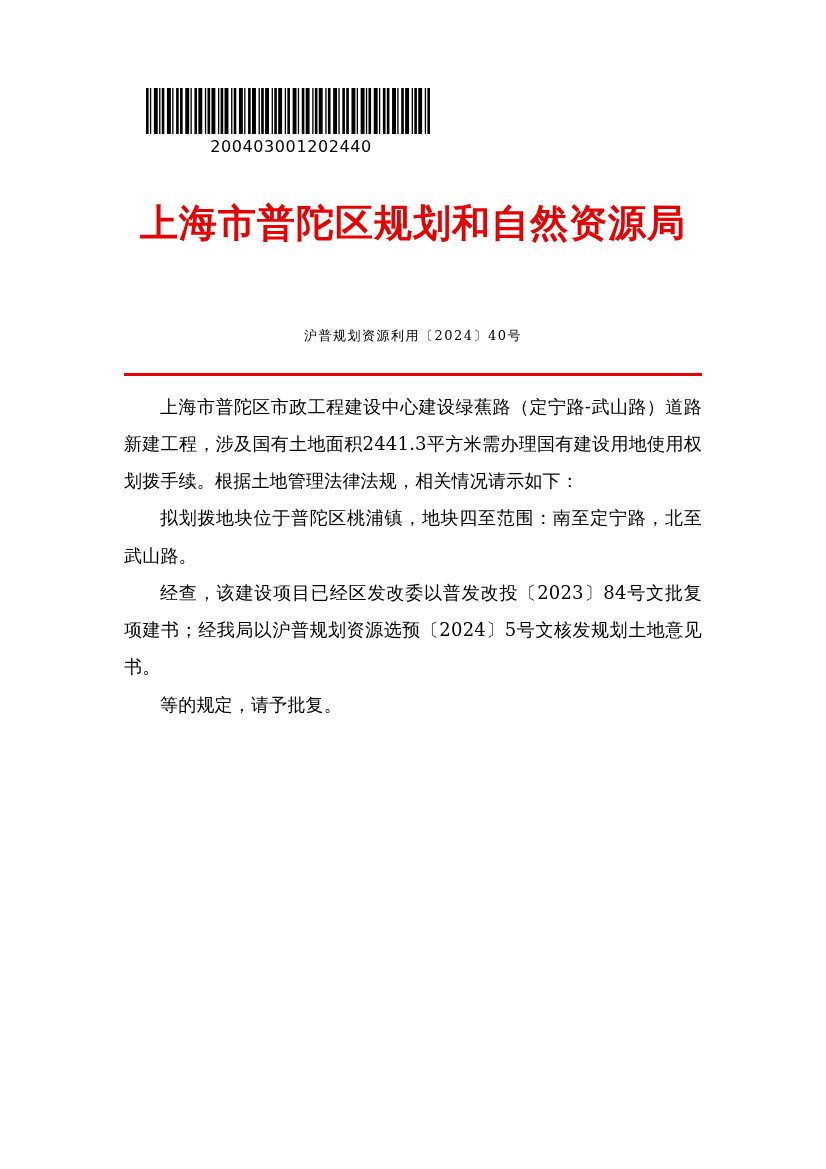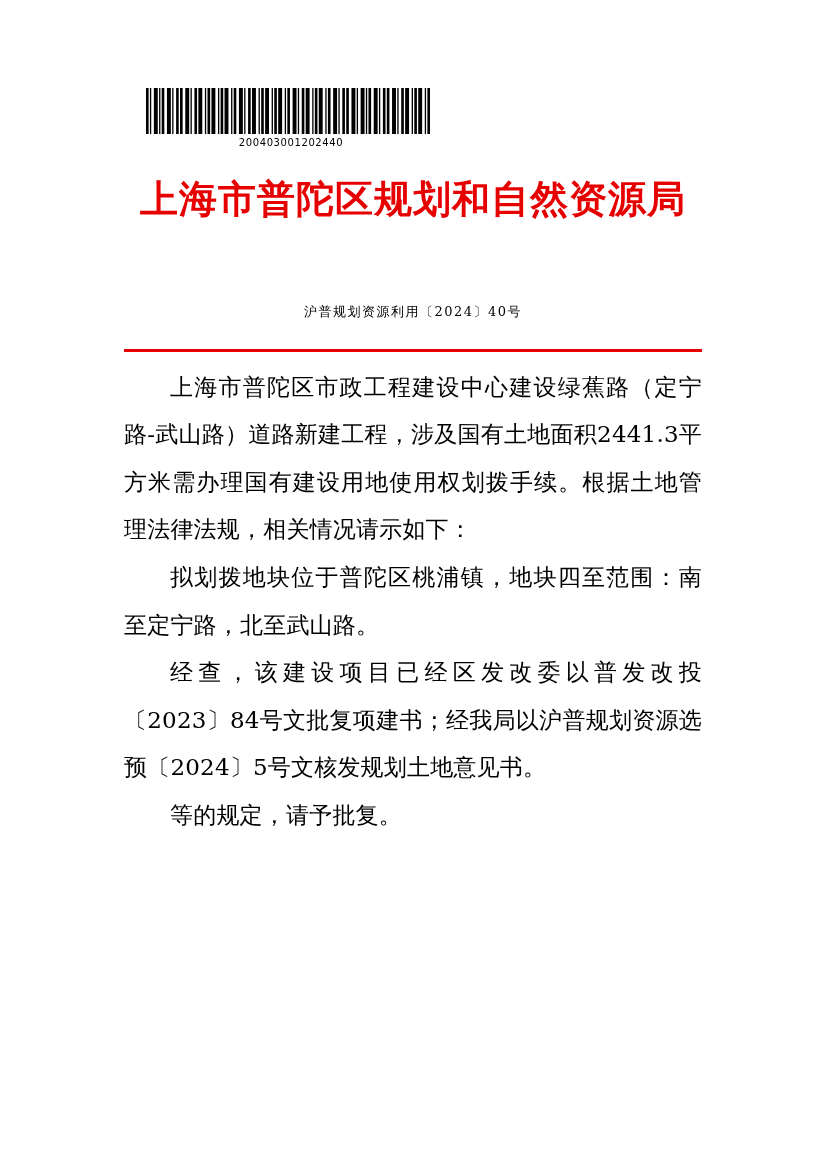--- a/index.html
+++ b/index.html
@@ -31,29 +31,29 @@
     margin-left: 22px;
   }
   .barcode {
     height: 46px;
     width: 284px;
     display: block;
   }
   .barcode-number {
     text-align: center;
     font-family: "DejaVu Sans", "Liberation Sans", sans-serif;
-    font-size: 10px;
+    font-size: 16px;
     letter-spacing: 0.6px;
     margin-top: 3px;
     color: #000;
   }
 
   
   .org-title {
-    margin-top: 26px;
+    margin-top: 42px;
     text-align: center;
     color: #e60000;
     font-family: "DejaVu Serif", "Liberation Serif", serif;
     font-weight: bold;
     font-size: 38px;
     letter-spacing: 1px;
     white-space: nowrap;
   }
 
   
@@ -88,21 +88,21 @@
   .recipient {
     margin-top: 30px;
     font-size: 18.5px;
     font-weight: bold;
     letter-spacing: 0.5px;
   }
 
   
   .body-text {
     margin-top: 12px;
-    font-size: 23px;
+    font-size: 18px;
     line-height: 2.07;
     letter-spacing: 0.2px;
     text-align: justify;
   }
   .body-text p {
     margin: 0;
     text-indent: 2em;
   }
 </style>
 </head>

